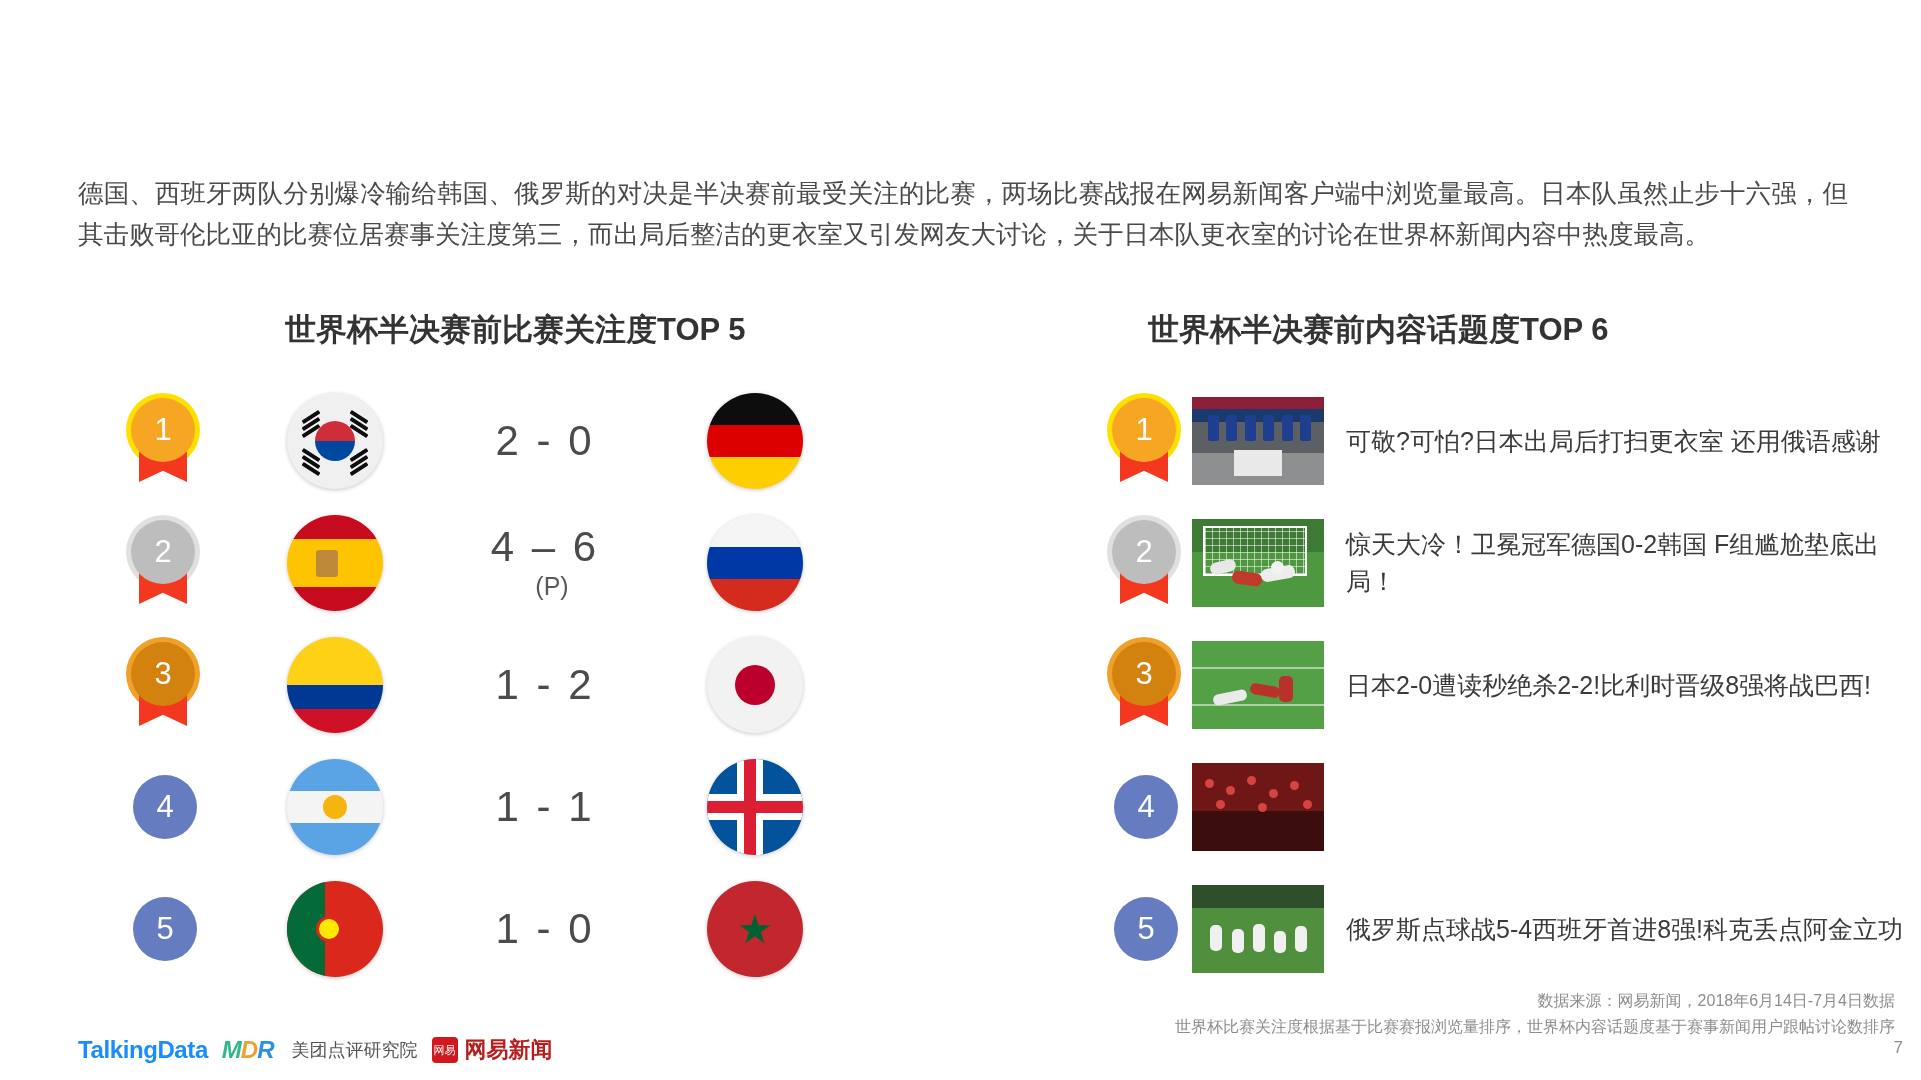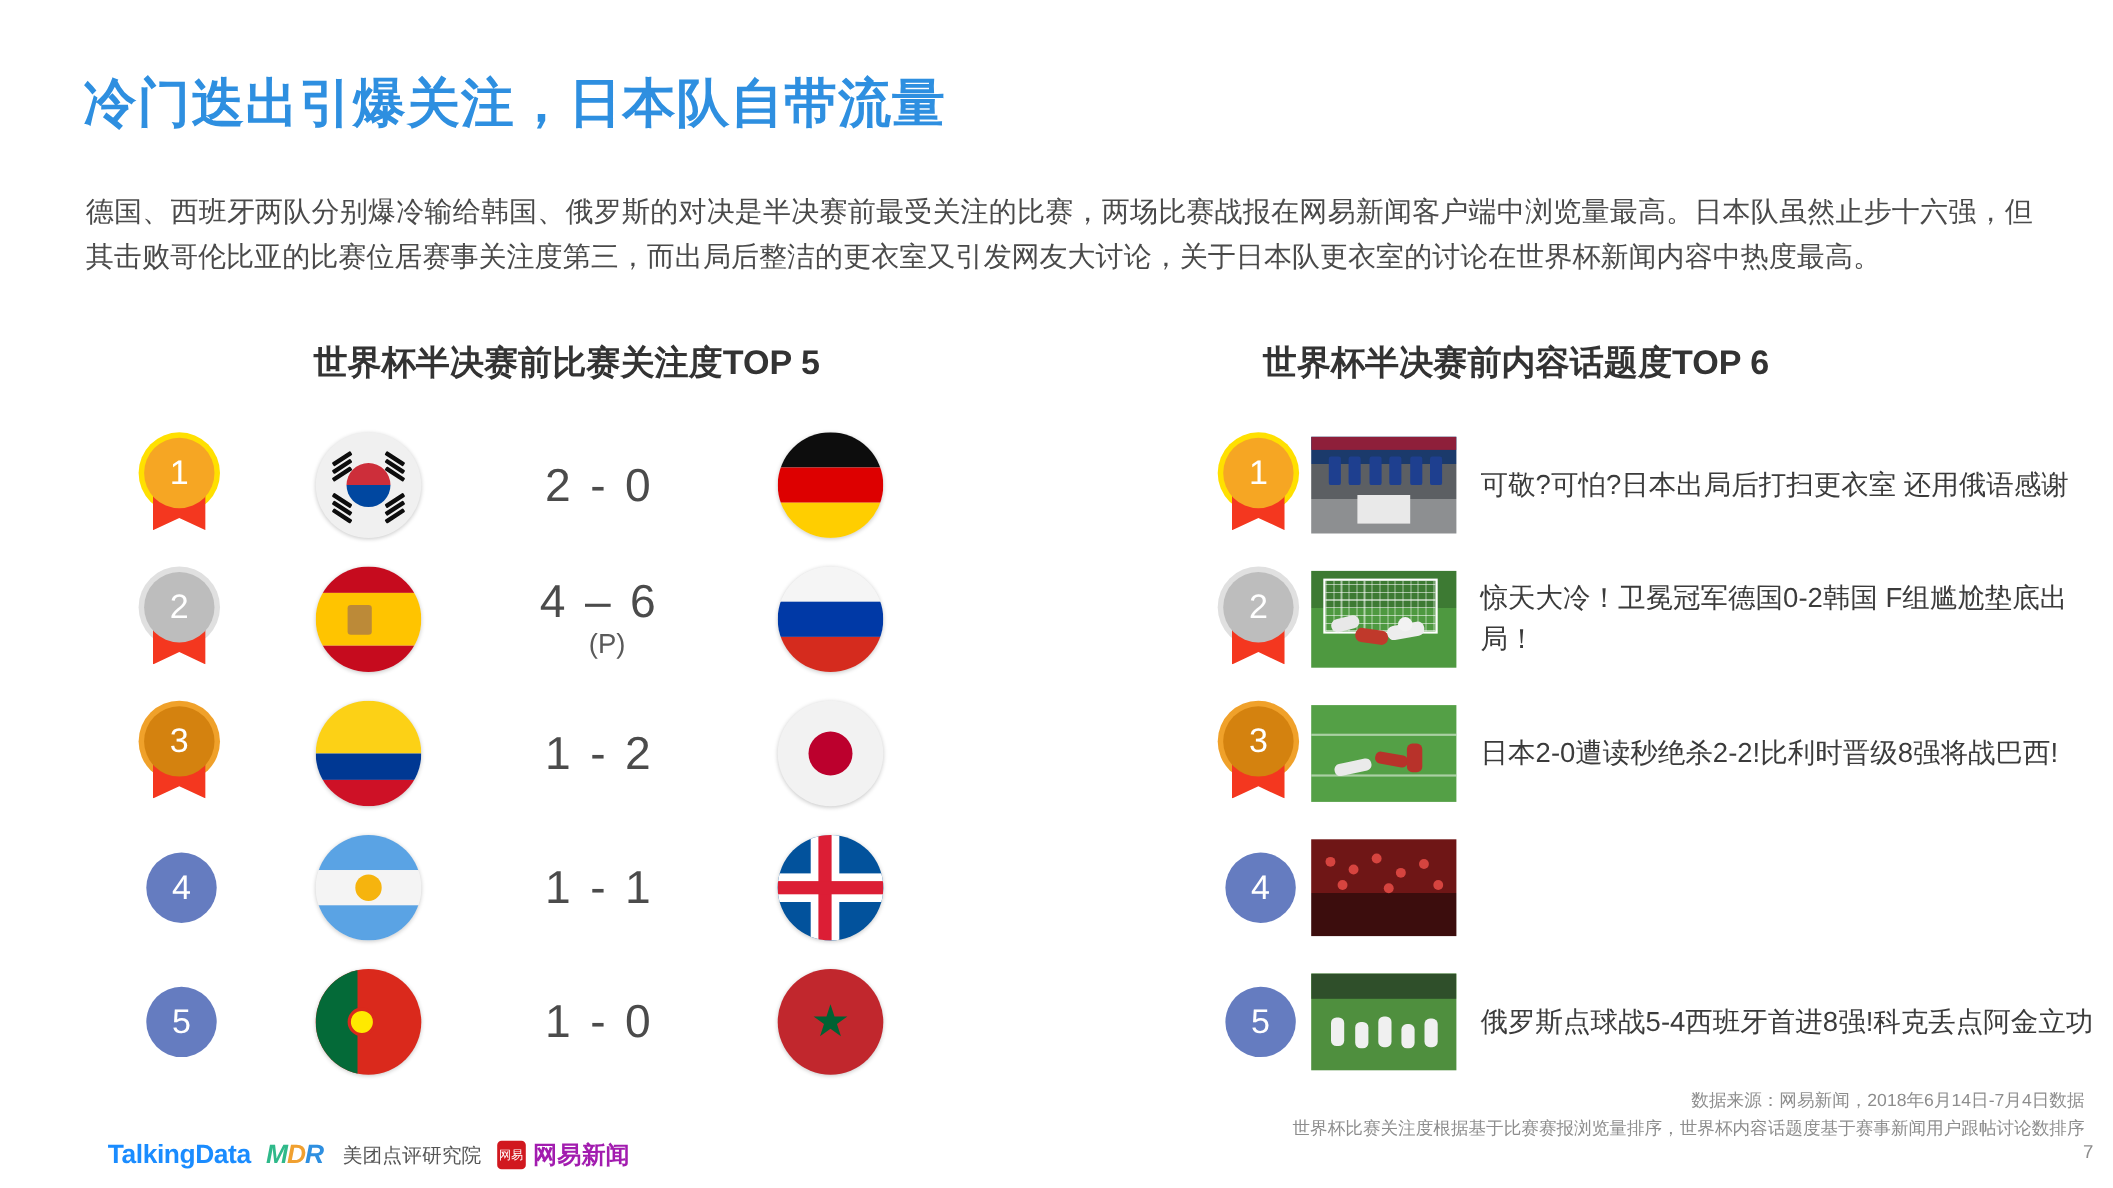--- a/index.html
+++ b/index.html
@@ -174,38 +174,37 @@
   .th5{background:linear-gradient(180deg,#4f8f3e 0 100%);}
   .th5 .pl{position:absolute;border-radius:5px;background:#f0f0f0;}
   .th5 .dark{position:absolute;top:0;left:0;width:100%;height:26%;background:#2f4f2a;}
 
   
   .source{
     position:absolute;right:26px;top:988px;text-align:right;
     font-size:16px;line-height:26px;color:#8d8d8d;
   }
   .pagenum{position:absolute;right:18px;top:1038px;font-size:17px;color:#8d8d8d;}
-  .logos{position:absolute;left:78px;top:1035px;display:flex;align-items:center;gap:14px;margin-left:20px;}
+  .logos{position:absolute;left:78px;top:1035px;display:flex;align-items:center;gap:14px;}
   .logo-td{font-size:24px;font-weight:bold;color:#1a8cff;letter-spacing:-.4px;}
   .logo-mdr{font-size:24px;font-weight:bold;letter-spacing:-1px;font-style:italic;}
   .logo-mdr .m{color:#2fb98a;}
   .logo-mdr .d{color:#f0a030;}
   .logo-mdr .r{color:#2e8fe0;}
   .logo-mtxt{font-size:18px;color:#555;margin-left:4px;}
   .logo-nb{display:flex;align-items:center;gap:7px;}
   .logo-nb .sq{width:26px;height:26px;background:#d1181f;border-radius:4px;
     color:#fff;font-size:11px;display:flex;align-items:center;justify-content:center;}
-  .logo-nb .tx{font-size:22px;color:#a21caf;font-weight:bold;}
+  .logo-nb .tx{font-size:22px;color:#b91c1c;font-weight:bold;}
 </style>
 </head>
 <body>
 
 <div class="slide">
 
-  <div class="title">冷门迭出引爆关注，日本队自带流量</div>
   <div class="subtitle">德国、西班牙两队分别爆冷输给韩国、俄罗斯的对决是半决赛前最受关注的比赛，两场比赛战报在网易新闻客户端中浏览量最高。日本队虽然止步十六强，但其击败哥伦比亚的比赛位居赛事关注度第三，而出局后整洁的更衣室又引发网友大讨论，关于日本队更衣室的讨论在世界杯新闻内容中热度最高。</div>
 
   <div class="sec-head" id="head-left">世界杯半决赛前比赛关注度TOP 5</div>
   <div class="sec-head" id="head-right">世界杯半决赛前内容话题度TOP 6</div>
 
   <div class="match-list">
 
     <div class="match-row">
       <div class="rank-cell">
         <div class="medal m1">

